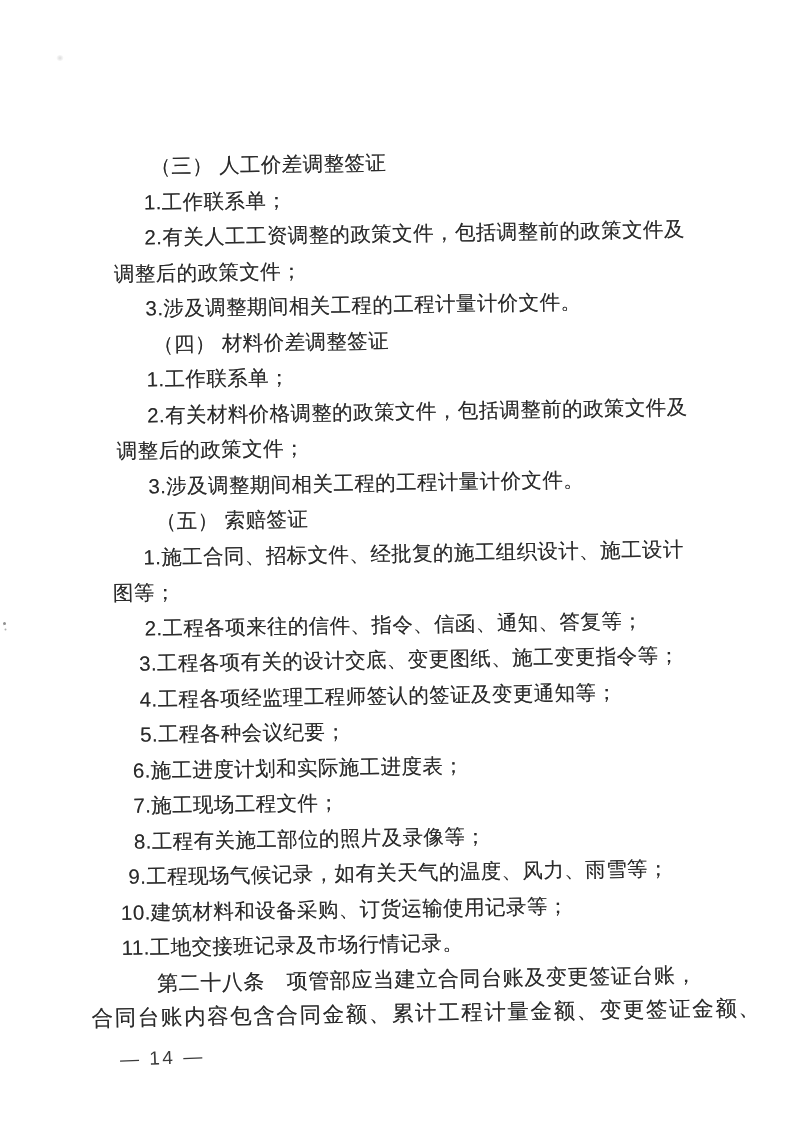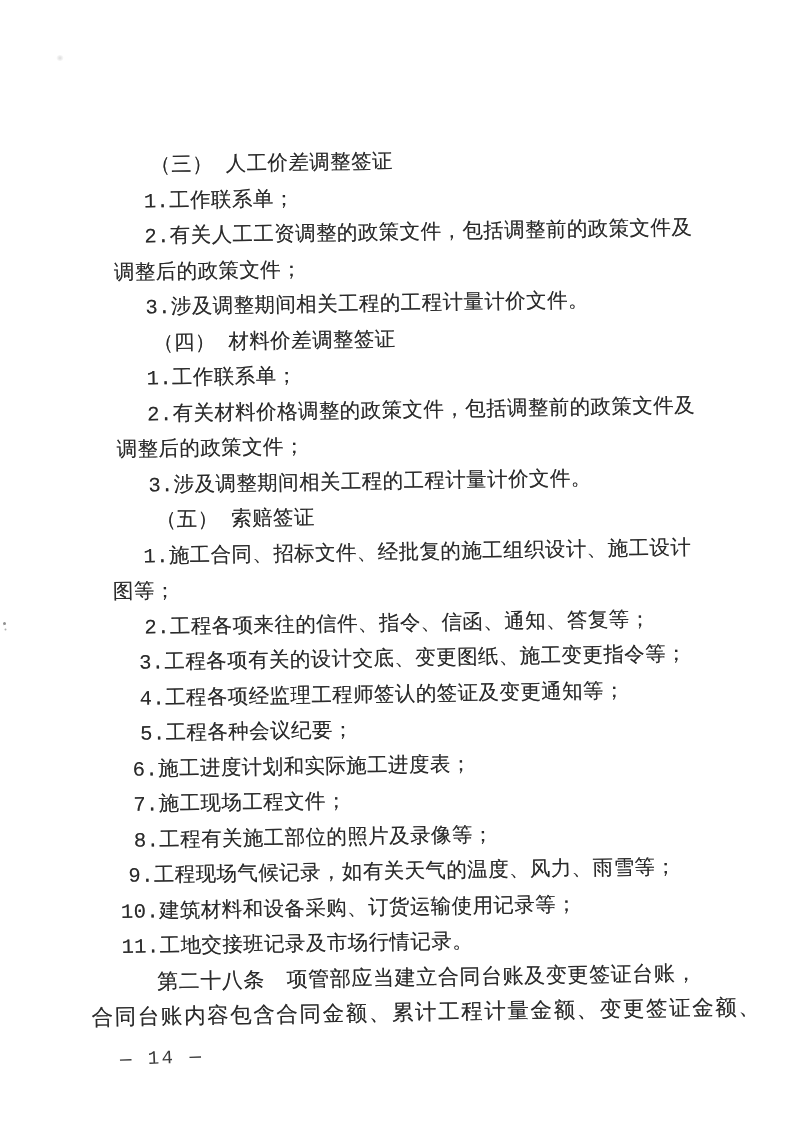--- a/index.html
+++ b/index.html
@@ -2,21 +2,21 @@
 <html><head>
 <meta charset="utf-8">
 <style>
   html, body { margin: 0; padding: 0; background: #ffffff; }
   .page {
     position: relative;
     width: 795px;
     height: 1122px;
     background: #ffffff;
     overflow: hidden;
-    font-family: Liberation Mono, monospace;
+    font-family: Liberation Sans, sans-serif;
   }
   .content {
     position: absolute;
     left: 112px;
     top: 149px;
     width: 600px;
     color: #2b2b2b;
     font-size: 20.5px;
     line-height: 35.5px;
     letter-spacing: 0.4px;

